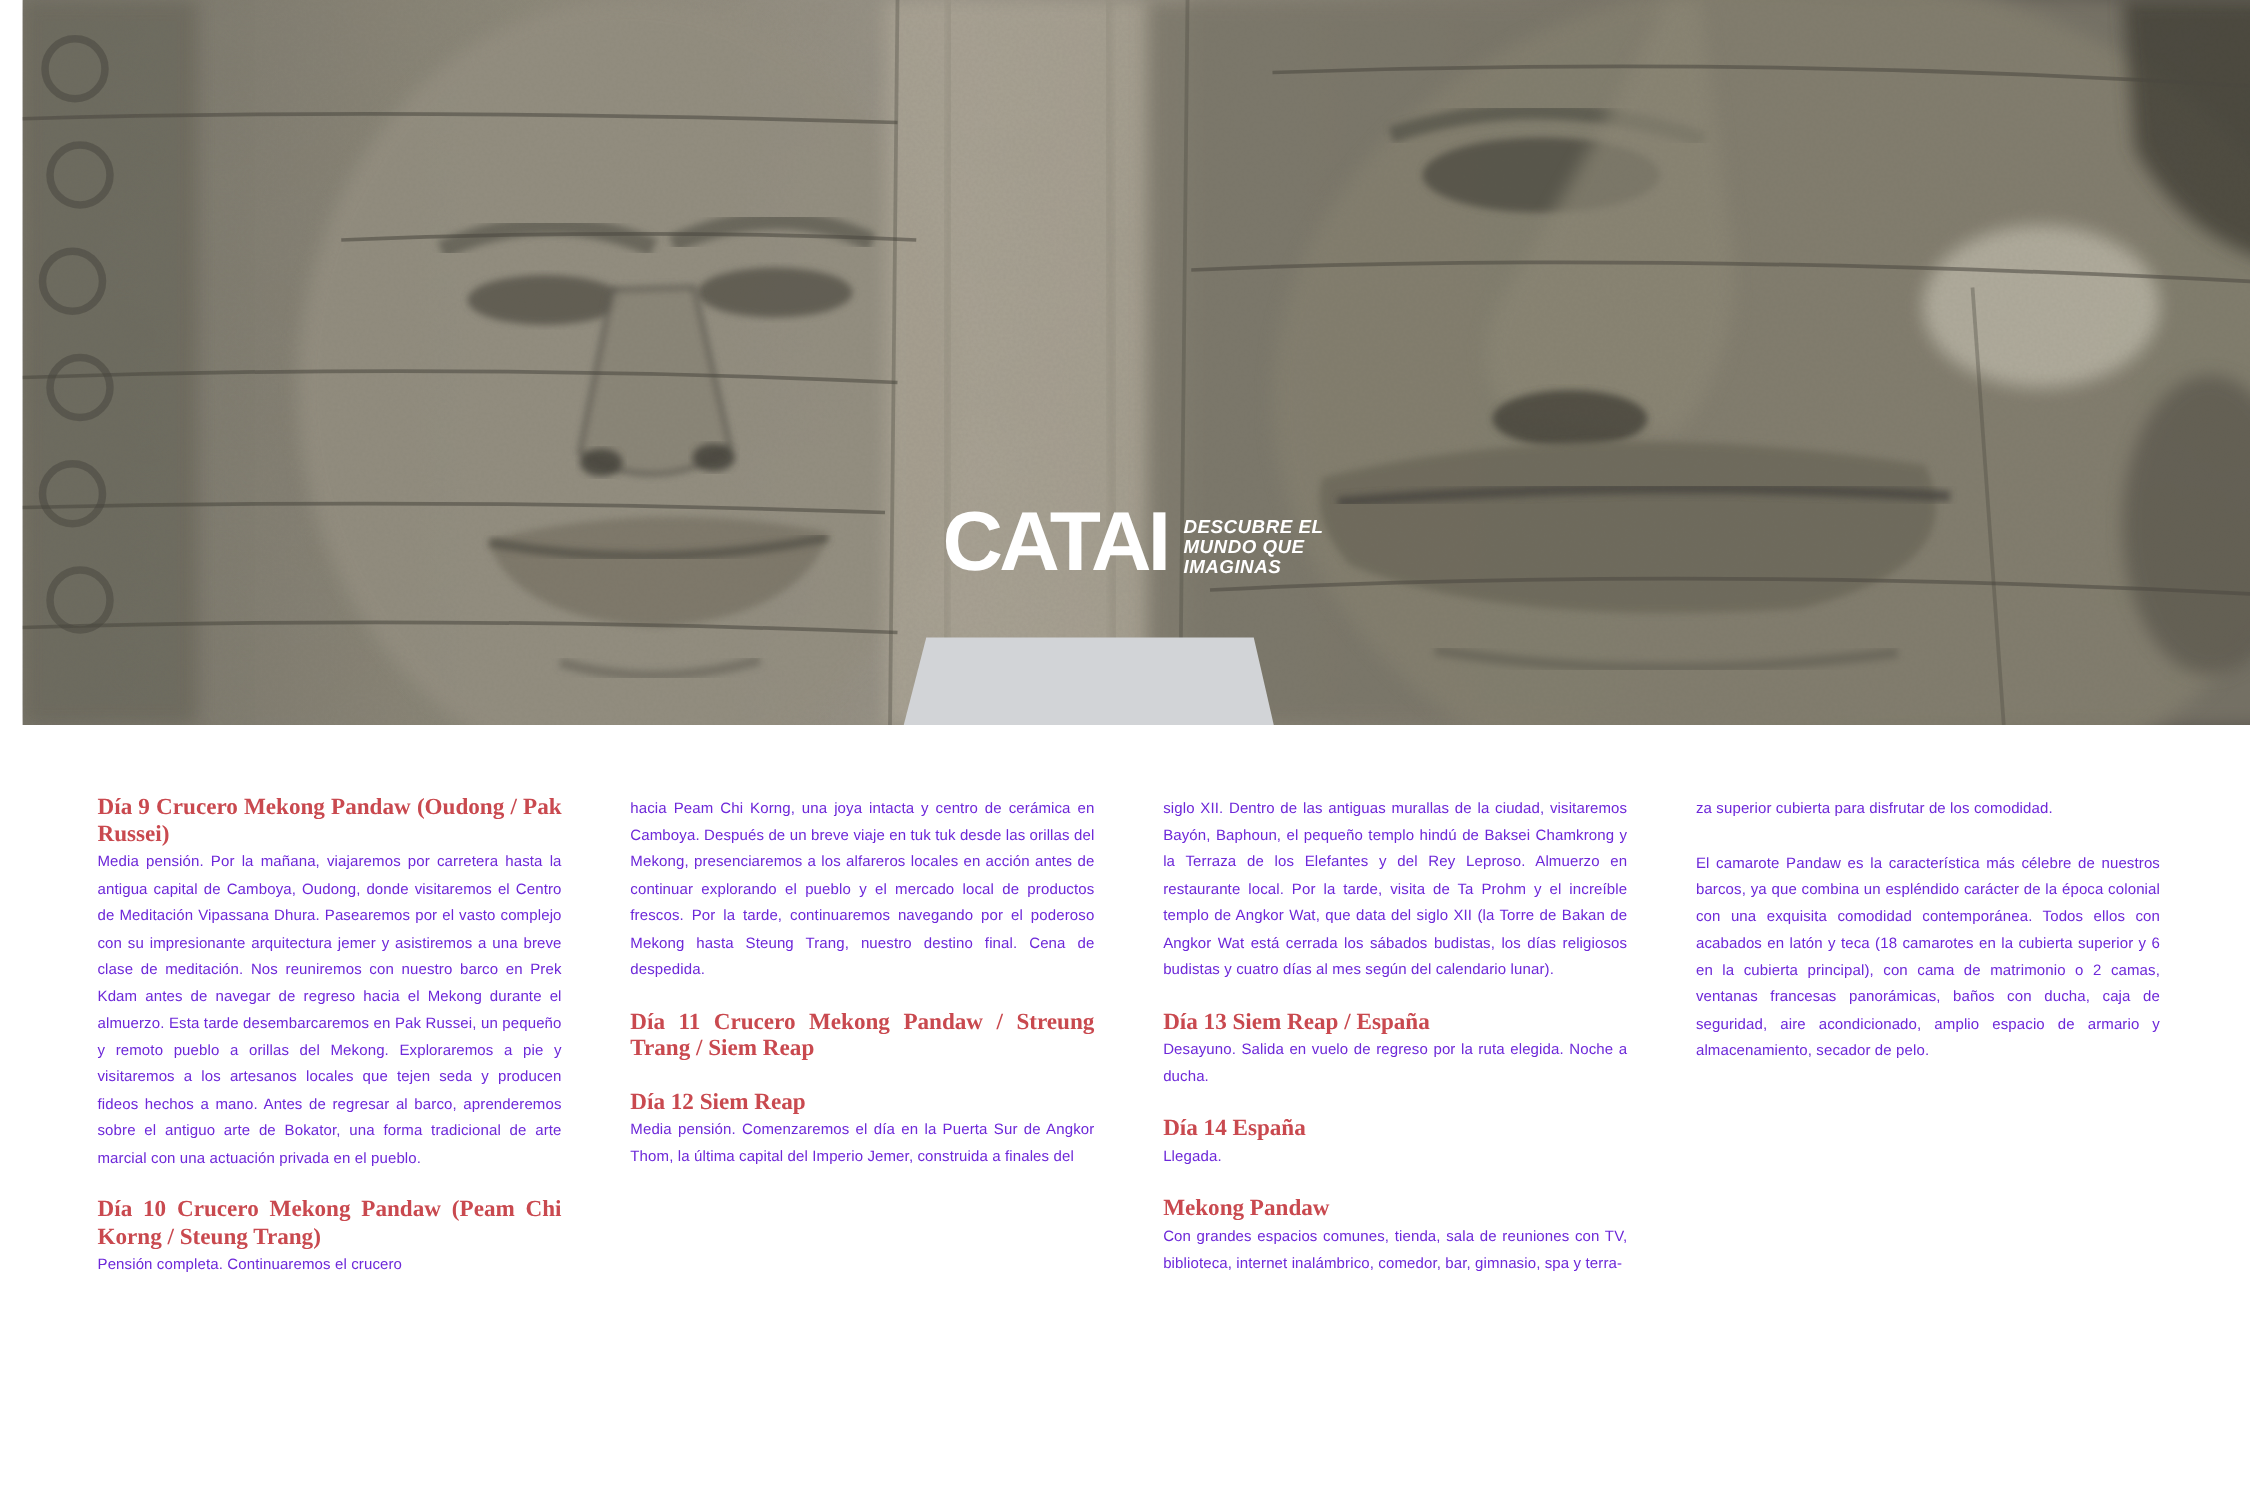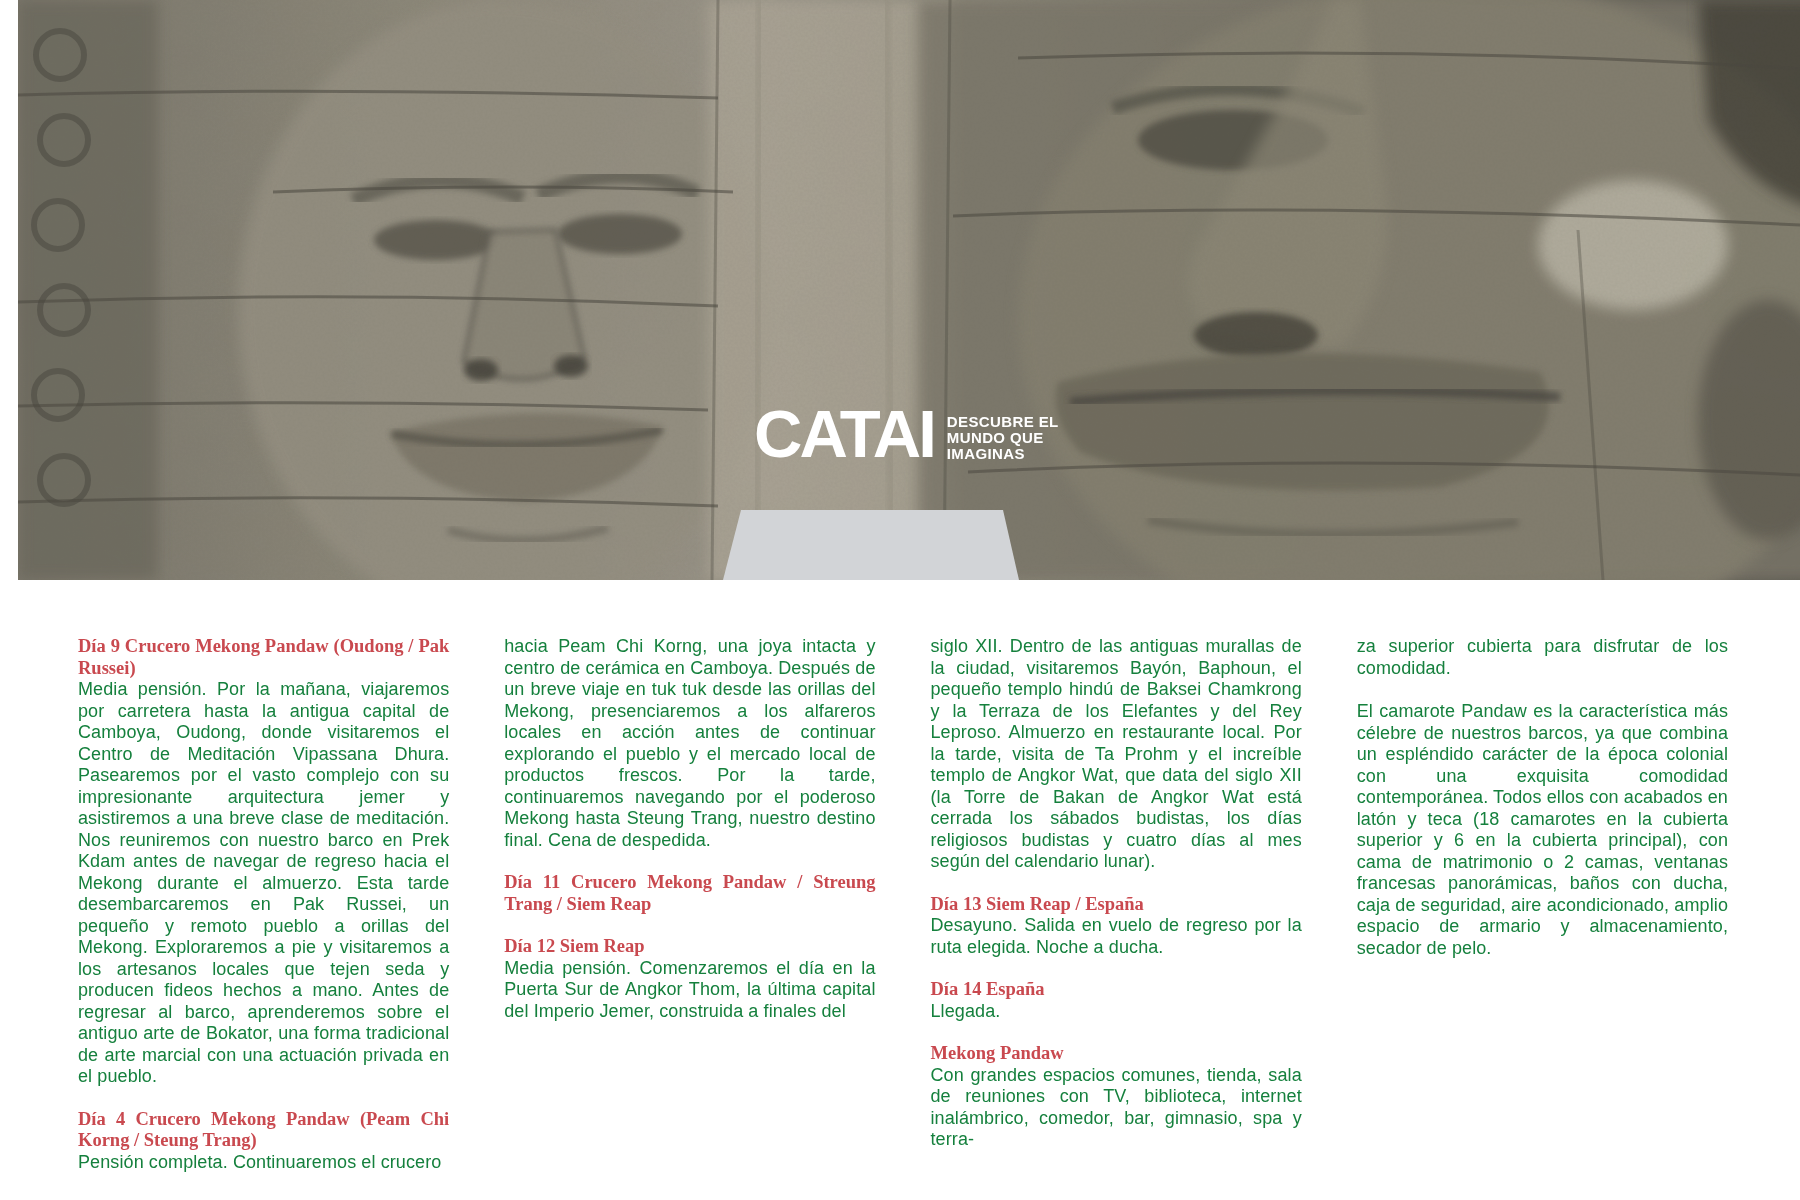--- a/index.html
+++ b/index.html
@@ -11,34 +11,34 @@
   }
   
   .hero{position:absolute;left:0;top:0;width:1800px;height:696px;margin-left:18px;}
   .hero svg{display:block;width:1800px;height:580px;}
   .logo{position:absolute;left:736px;top:400px;display:flex;color:#ffffff;align-items:flex-start;}
   .logo-word{
     font-size:67px;font-weight:800;line-height:1;letter-spacing:-3px;
     font-family:"Liberation Sans", sans-serif;
   }
   .logo-tag{margin-left:13px;margin-top:14px;font-size:15px;font-weight:700;
-    line-height:16px;letter-spacing:.4px;font-family:"Liberation Sans", sans-serif;}
+    line-height:16px;letter-spacing:.4px;font-family:"Liberation Sans", sans-serif;font-style:italic;}
   
   .content{
     position:absolute;left:78px;top:636px;width:1650px;
     display:grid;grid-template-columns:repeat(4,1fr);column-gap:55px;
   }
   .blk{margin:0;}
   h3.blk.heading{
     font-family:"Liberation Serif", serif;
     font-size:18.5px;line-height:21.5px;font-weight:700;
     color:#c9494f;text-align:justify;margin-top:21px;
   }
   p.blk.para{
-    font-size:18px;line-height:21.5px;color:#15803d;
+    font-size:12px;line-height:21.5px;color:#6d28d9;
     text-align:justify;letter-spacing:.1px;
   }
   p.blk.para + p.blk.para{margin-top:22px;}
   .col > .blk:first-child{margin-top:0;}
 </style>
 </head>
 <body>
 
 <header class="hero">
   <svg viewBox="0 0 1800 580" preserveAspectRatio="none" aria-hidden="true">
@@ -137,21 +137,21 @@
       <div>MUNDO QUE</div>
       <div>IMAGINAS</div>
     </div>
   </div>
 </header>
 
 <article class="content">
   <div class="col">
       <h3 class="blk heading">Día 9 Crucero Mekong Pandaw (Oudong / Pak Russei)</h3>
       <p class="blk para">Media pensión. Por la mañana, viajaremos por carretera hasta la antigua capital de Camboya, Oudong, donde visitaremos el Centro de Meditación Vipassana Dhura. Pasearemos por el vasto complejo con su impresionante arquitectura jemer y asistiremos a una breve clase de meditación. Nos reuniremos con nuestro barco en Prek Kdam antes de navegar de regreso hacia el Mekong durante el almuerzo. Esta tarde desembarcaremos en Pak Russei, un pequeño y remoto pueblo a orillas del Mekong. Exploraremos a pie y visitaremos a los artesanos locales que tejen seda y producen fideos hechos a mano. Antes de regresar al barco, aprenderemos sobre el antiguo arte de Bokator, una forma tradicional de arte marcial con una actuación privada en el pueblo.</p>
-      <h3 class="blk heading">Día 4 Crucero Mekong Pandaw (Peam Chi Korng / Steung Trang)</h3>
+      <h3 class="blk heading">Día 10 Crucero Mekong Pandaw (Peam Chi Korng / Steung Trang)</h3>
       <p class="blk para">Pensión completa. Continuaremos el crucero</p>
     </div>
   <div class="col">
       <p class="blk para">hacia Peam Chi Korng, una joya intacta y centro de cerámica en Camboya. Después de un breve viaje en tuk tuk desde las orillas del Mekong, presenciaremos a los alfareros locales en acción antes de continuar explorando el pueblo y el mercado local de productos frescos. Por la tarde, continuaremos navegando por el poderoso Mekong hasta Steung Trang, nuestro destino final. Cena de despedida.</p>
       <h3 class="blk heading">Día 11 Crucero Mekong Pandaw / Streung Trang / Siem Reap</h3>
       <h3 class="blk heading">Día 12 Siem Reap</h3>
       <p class="blk para">Media pensión. Comenzaremos el día en la Puerta Sur de Angkor Thom, la última capital del Imperio Jemer, construida a finales del</p>
     </div>
   <div class="col">
       <p class="blk para">siglo XII. Dentro de las antiguas murallas de la ciudad, visitaremos Bayón, Baphoun, el pequeño templo hindú de Baksei Chamkrong y la Terraza de los Elefantes y del Rey Leproso. Almuerzo en restaurante local. Por la tarde, visita de Ta Prohm y el increíble templo de Angkor Wat, que data del siglo XII (la Torre de Bakan de Angkor Wat está cerrada los sábados budistas, los días religiosos budistas y cuatro días al mes según del calendario lunar).</p>

